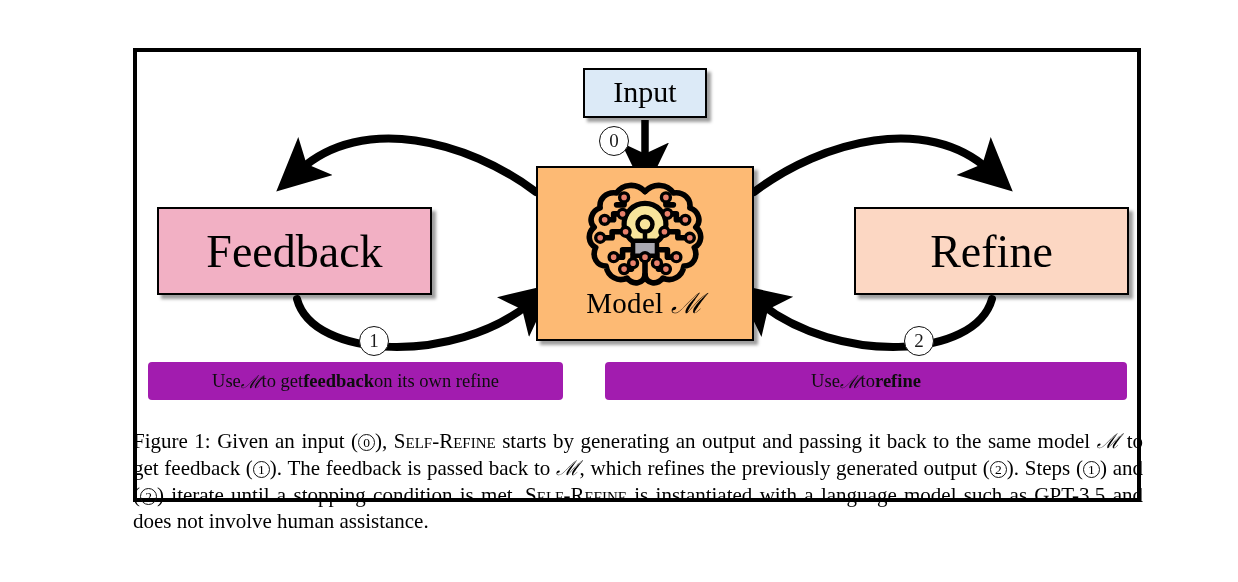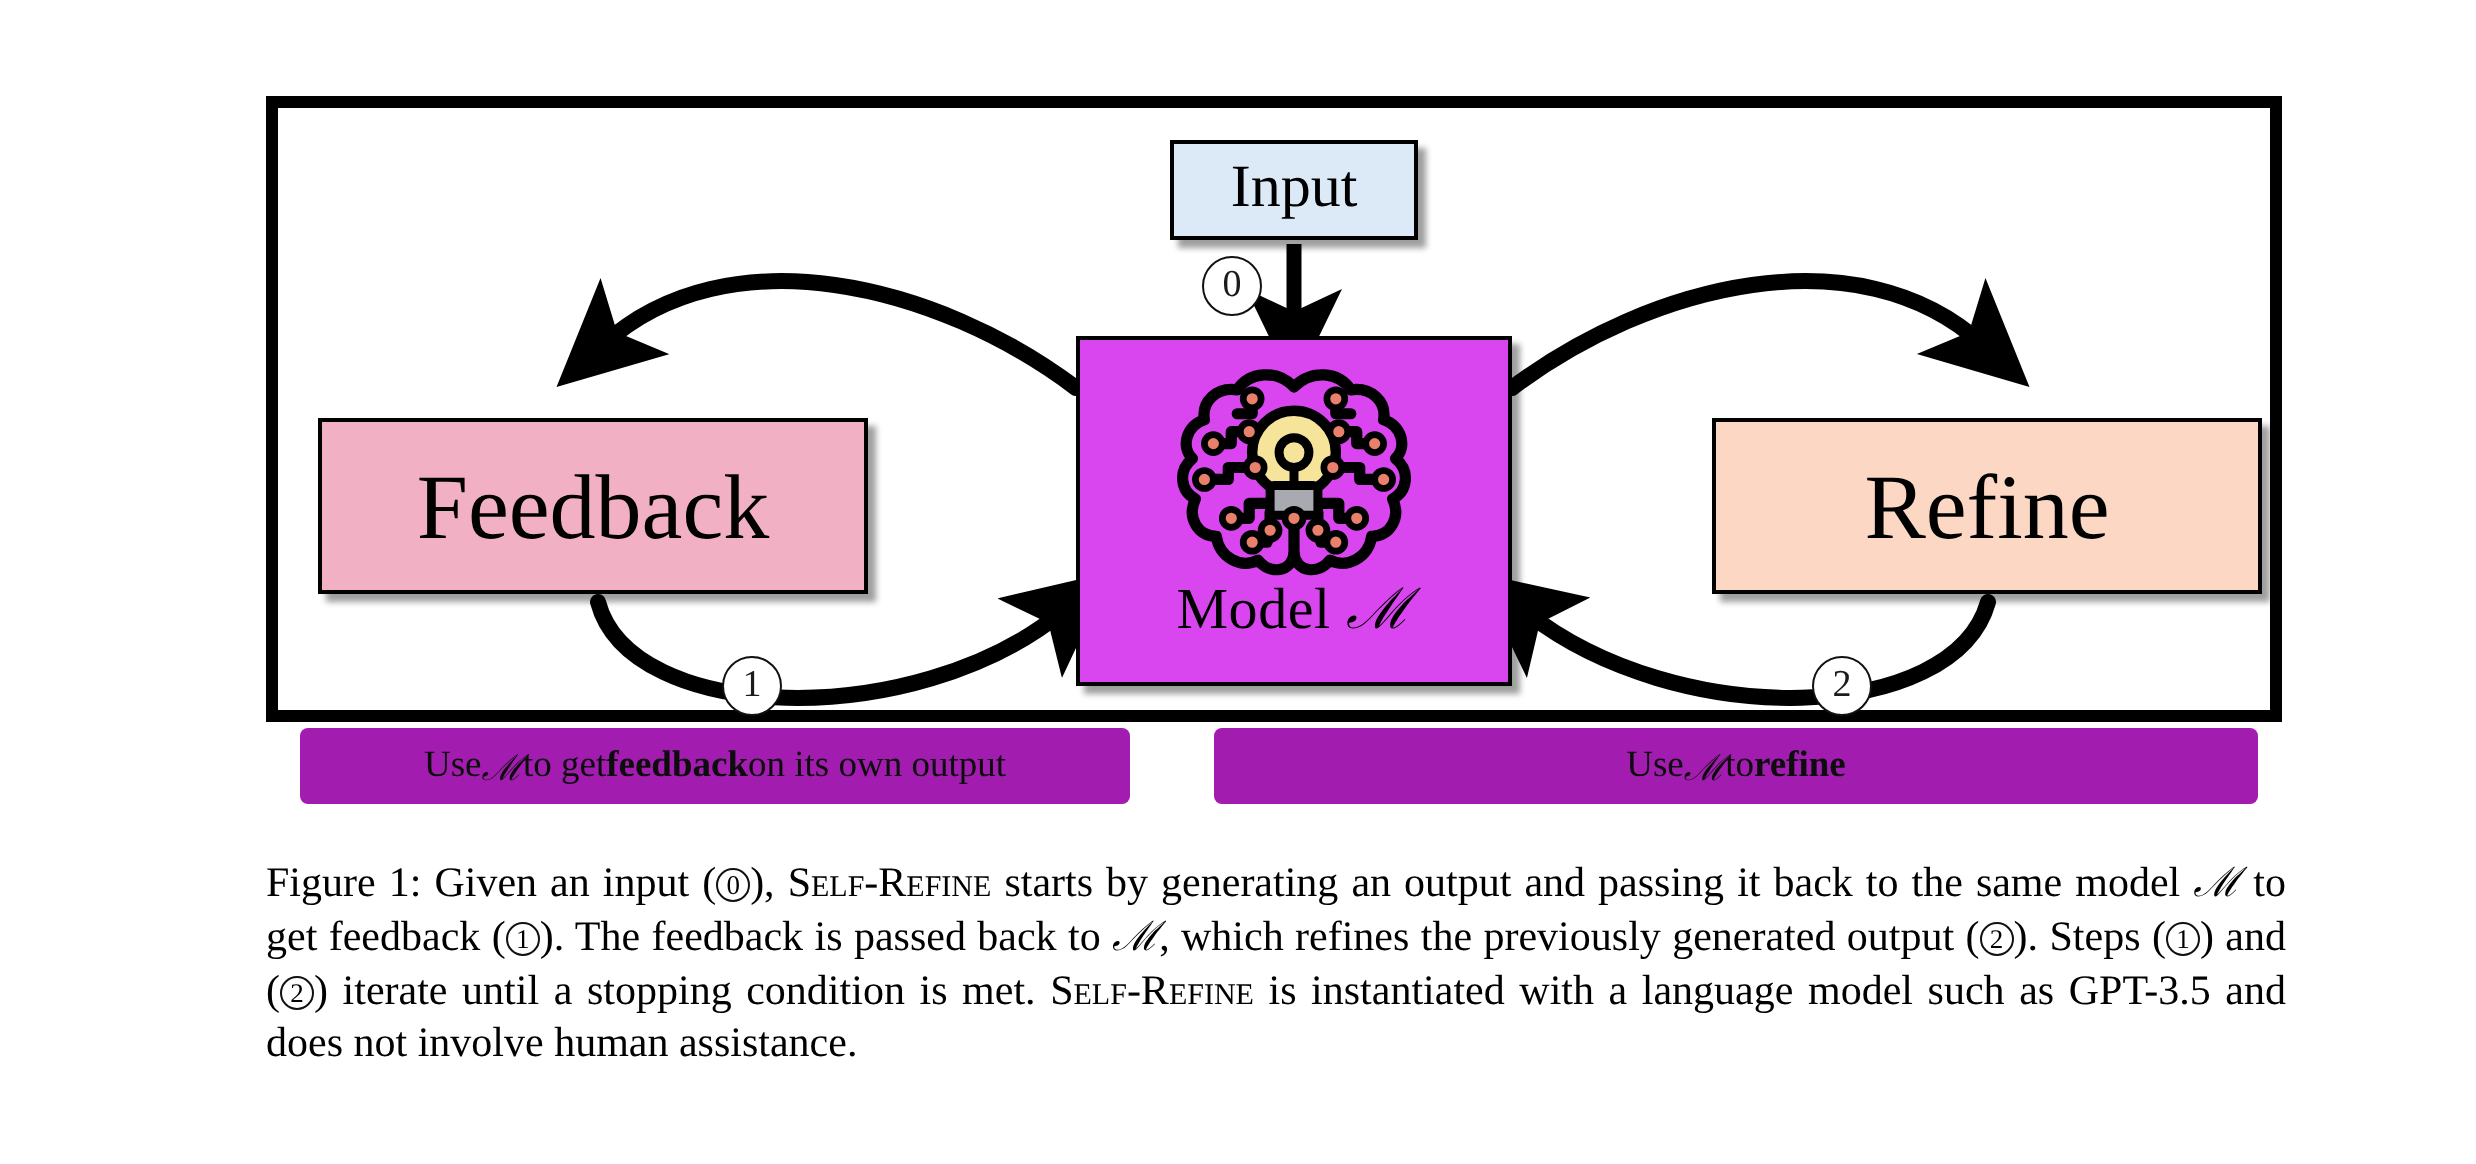--- a/index.html
+++ b/index.html
@@ -9,22 +9,22 @@
     font-family:"Liberation Serif", serif;
     overflow:hidden;
     position:relative;
   }
   #root{position:absolute;left:0;top:0;width:1238px;height:582px;}
 
   
   .figure-frame{
     position:absolute;
     left:133px;top:48px;
-    width:1008px;height:313px;
-    border:6px solid #000000;
+    width:1008px;height:454px;
+    border:4px solid #000000;
     background:#ffffff;
     box-sizing:border-box;
   }
 
   
   .node{
     position:absolute;
     border:2.5px solid #000000;
     box-sizing:border-box;
     box-shadow:4px 4px 3px rgba(0,0,0,0.38);
@@ -41,21 +41,21 @@
     background:#DCEAF7;
     font-size:30px;
     line-height:1;
   }
   .node-input .lbl{transform:translateY(-1px);}
 
   
   .node-model{
     left:399px;top:114px;
     width:218px;height:175px;
-    background:#d946ef;
+    background:#fdba74;
     flex-direction:column;
     justify-content:flex-start;
   }
   .model-icon{
     margin-top:7px;
     width:150px;height:118px;
   }
   .model-label{
     font-size:29px;
     line-height:1;
@@ -257,21 +257,21 @@
     </div>
     <div class="badge badge-2">
       <span>2</span>
     </div>
 
     <div class="strip strip-left">
       <span>Use </span>
         <span class="mathcal">ℳ</span>
         <span> to get </span>
         <b>feedback</b>
-        <span> on its own output</span>
+        <span> on its own refine</span>
     </div>
 
     <div class="strip strip-right">
       <span>Use </span>
         <span class="mathcal">ℳ</span>
         <span> to </span>
         <b>refine</b>
     </div>
 
   </div>

